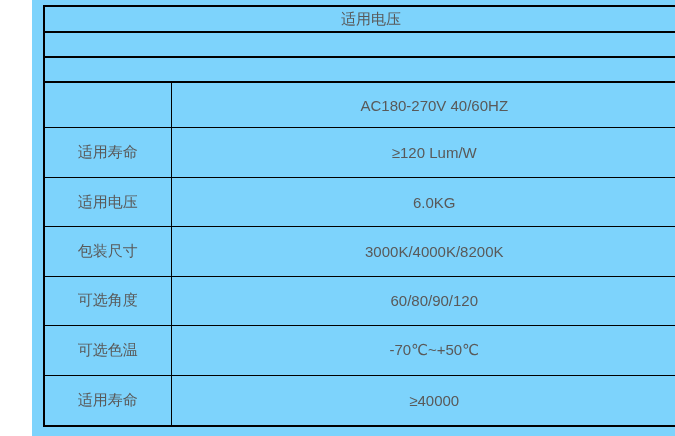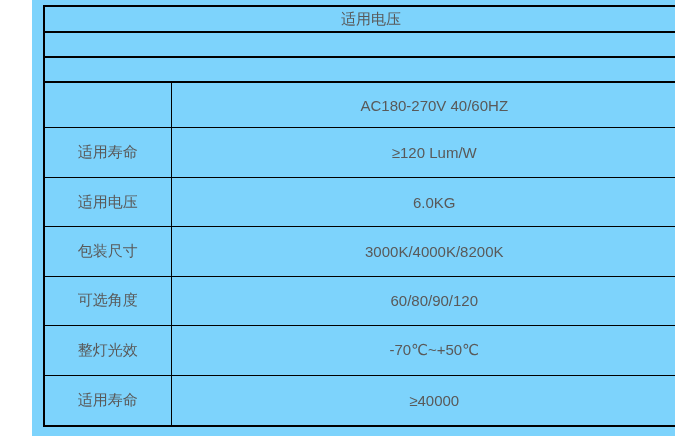--- a/index.html
+++ b/index.html
@@ -83,21 +83,21 @@
         </tr>
         <tr>
           <td>包装尺寸</td>
           <td>3000K/4000K/8200K</td>
         </tr>
         <tr>
           <td>可选角度</td>
           <td>60/80/90/120</td>
         </tr>
         <tr>
-          <td>整灯光效</td>
+          <td>可选色温</td>
           <td>-70℃~+50℃</td>
         </tr>
         <tr>
           <td>适用寿命</td>
           <td>≥40000</td>
         </tr>
       </tbody>
     </table>
   </div>
 </div>

